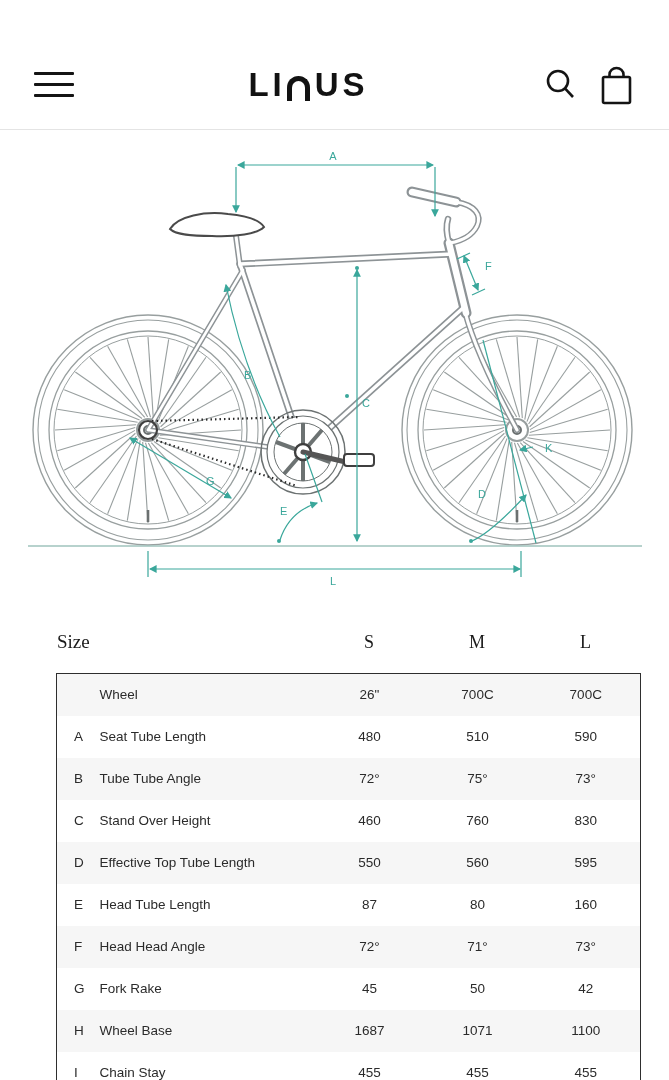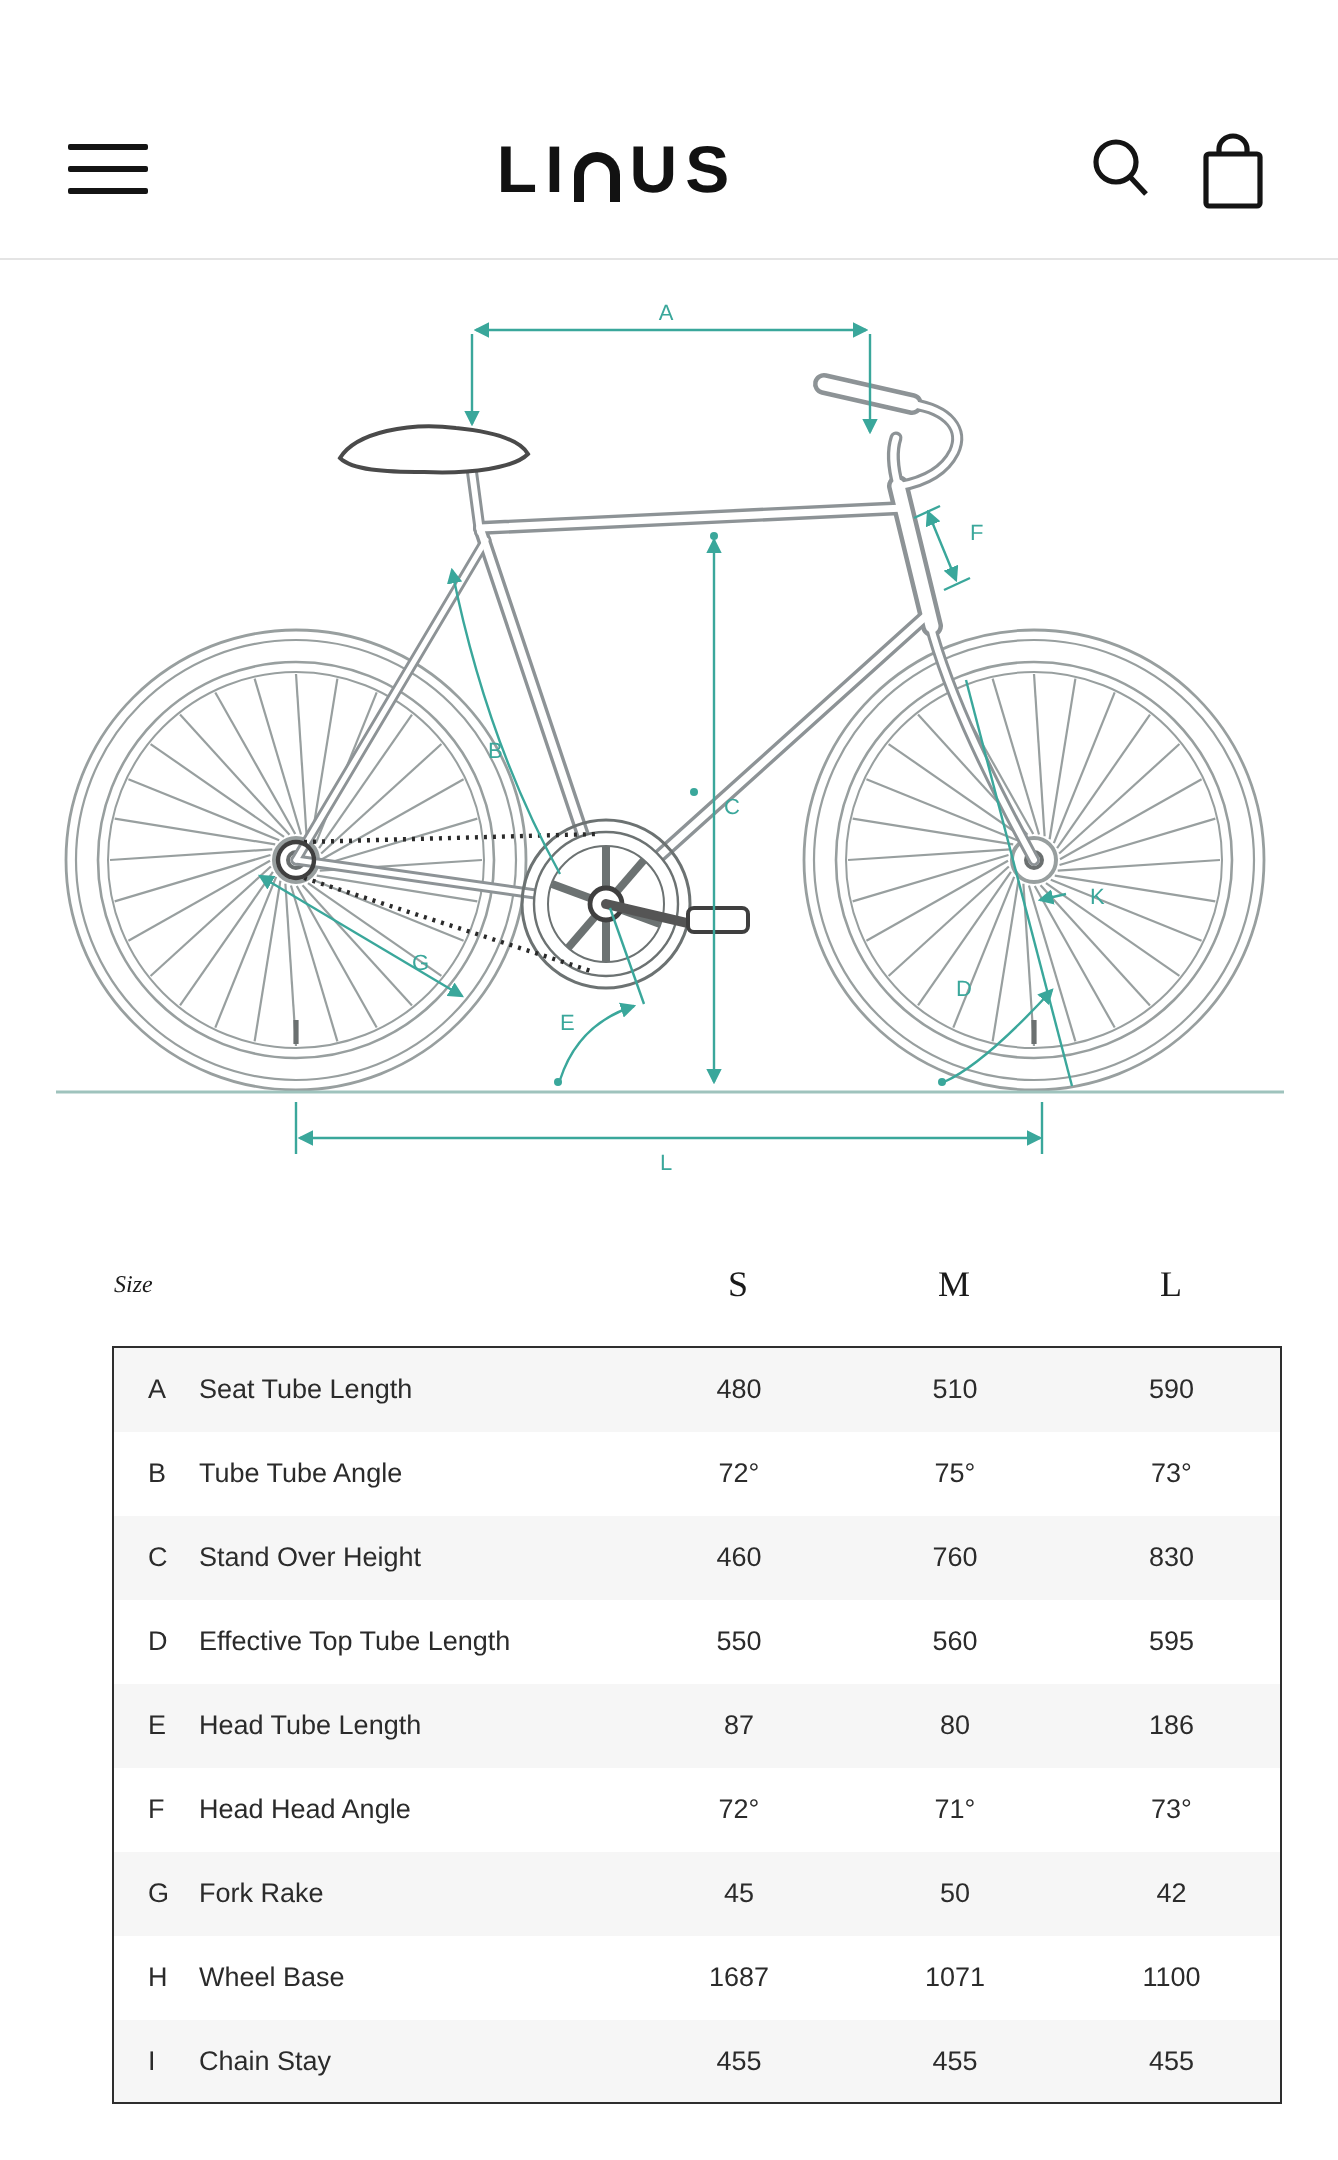--- a/index.html
+++ b/index.html
@@ -34,22 +34,22 @@
   .dim-label { font-family:"Liberation Sans",sans-serif; font-size:11px; }
 
   
   .size-section { padding:0 29px 0 56px; margin-top:16px; }
   table { border-collapse:collapse; table-layout:fixed; width:584px; }
   col.c-letter { width:42px; } col.c-name { width:217px; }
   col.c-s { width:108px; } col.c-m { width:108px; } col.c-l { width:109px; }
 
   .size-header { margin-bottom:15px; }
   .size-header td { height:32px; vertical-align:middle; }
-  .size-title { font-family:"Liberation Serif", serif; font-style:italic;
-    font-size:12px; color:#1a1a1a; }
+  .size-title { font-family:"Liberation Serif", serif; 
+    font-size:19px; color:#1a1a1a; }
   .col-head { font-family:"Liberation Serif", serif; font-size:18px;
     text-align:center; color:#1a1a1a; }
 
   .size-table { border:1.5px solid #2e2e2e; }
   .size-table td { height:42px; font-size:13.5px; color:#2b2b2b; vertical-align:middle; }
   .size-table tr:nth-child(odd) { background:#f6f6f6; }
   .td-letter { padding-left:17px; color:#3a3a3a; }
   .td-name { text-align:left; }
   .td-val { text-align:center; }
 </style>
@@ -292,20 +292,27 @@
   <table class="size-table">
     <colgroup>
         <col class="c-letter">
         <col class="c-name">
         <col class="c-s">
         <col class="c-m">
         <col class="c-l">
       </colgroup>
     <tbody>
       <tr>
+        <td class="td-letter"></td>
+        <td class="td-name">Wheel</td>
+        <td class="td-val">26"</td>
+        <td class="td-val">700C</td>
+        <td class="td-val">700C</td>
+      </tr>
+      <tr>
         <td class="td-letter">A</td>
         <td class="td-name">Seat Tube Length</td>
         <td class="td-val">480</td>
         <td class="td-val">510</td>
         <td class="td-val">590</td>
       </tr>
       <tr>
         <td class="td-letter">B</td>
         <td class="td-name">Tube Tube Angle</td>
         <td class="td-val">72°</td>
@@ -324,21 +331,21 @@
         <td class="td-name">Effective Top Tube Length</td>
         <td class="td-val">550</td>
         <td class="td-val">560</td>
         <td class="td-val">595</td>
       </tr>
       <tr>
         <td class="td-letter">E</td>
         <td class="td-name">Head Tube Length</td>
         <td class="td-val">87</td>
         <td class="td-val">80</td>
-        <td class="td-val">186</td>
+        <td class="td-val">160</td>
       </tr>
       <tr>
         <td class="td-letter">F</td>
         <td class="td-name">Head Head Angle</td>
         <td class="td-val">72°</td>
         <td class="td-val">71°</td>
         <td class="td-val">73°</td>
       </tr>
       <tr>
         <td class="td-letter">G</td>

